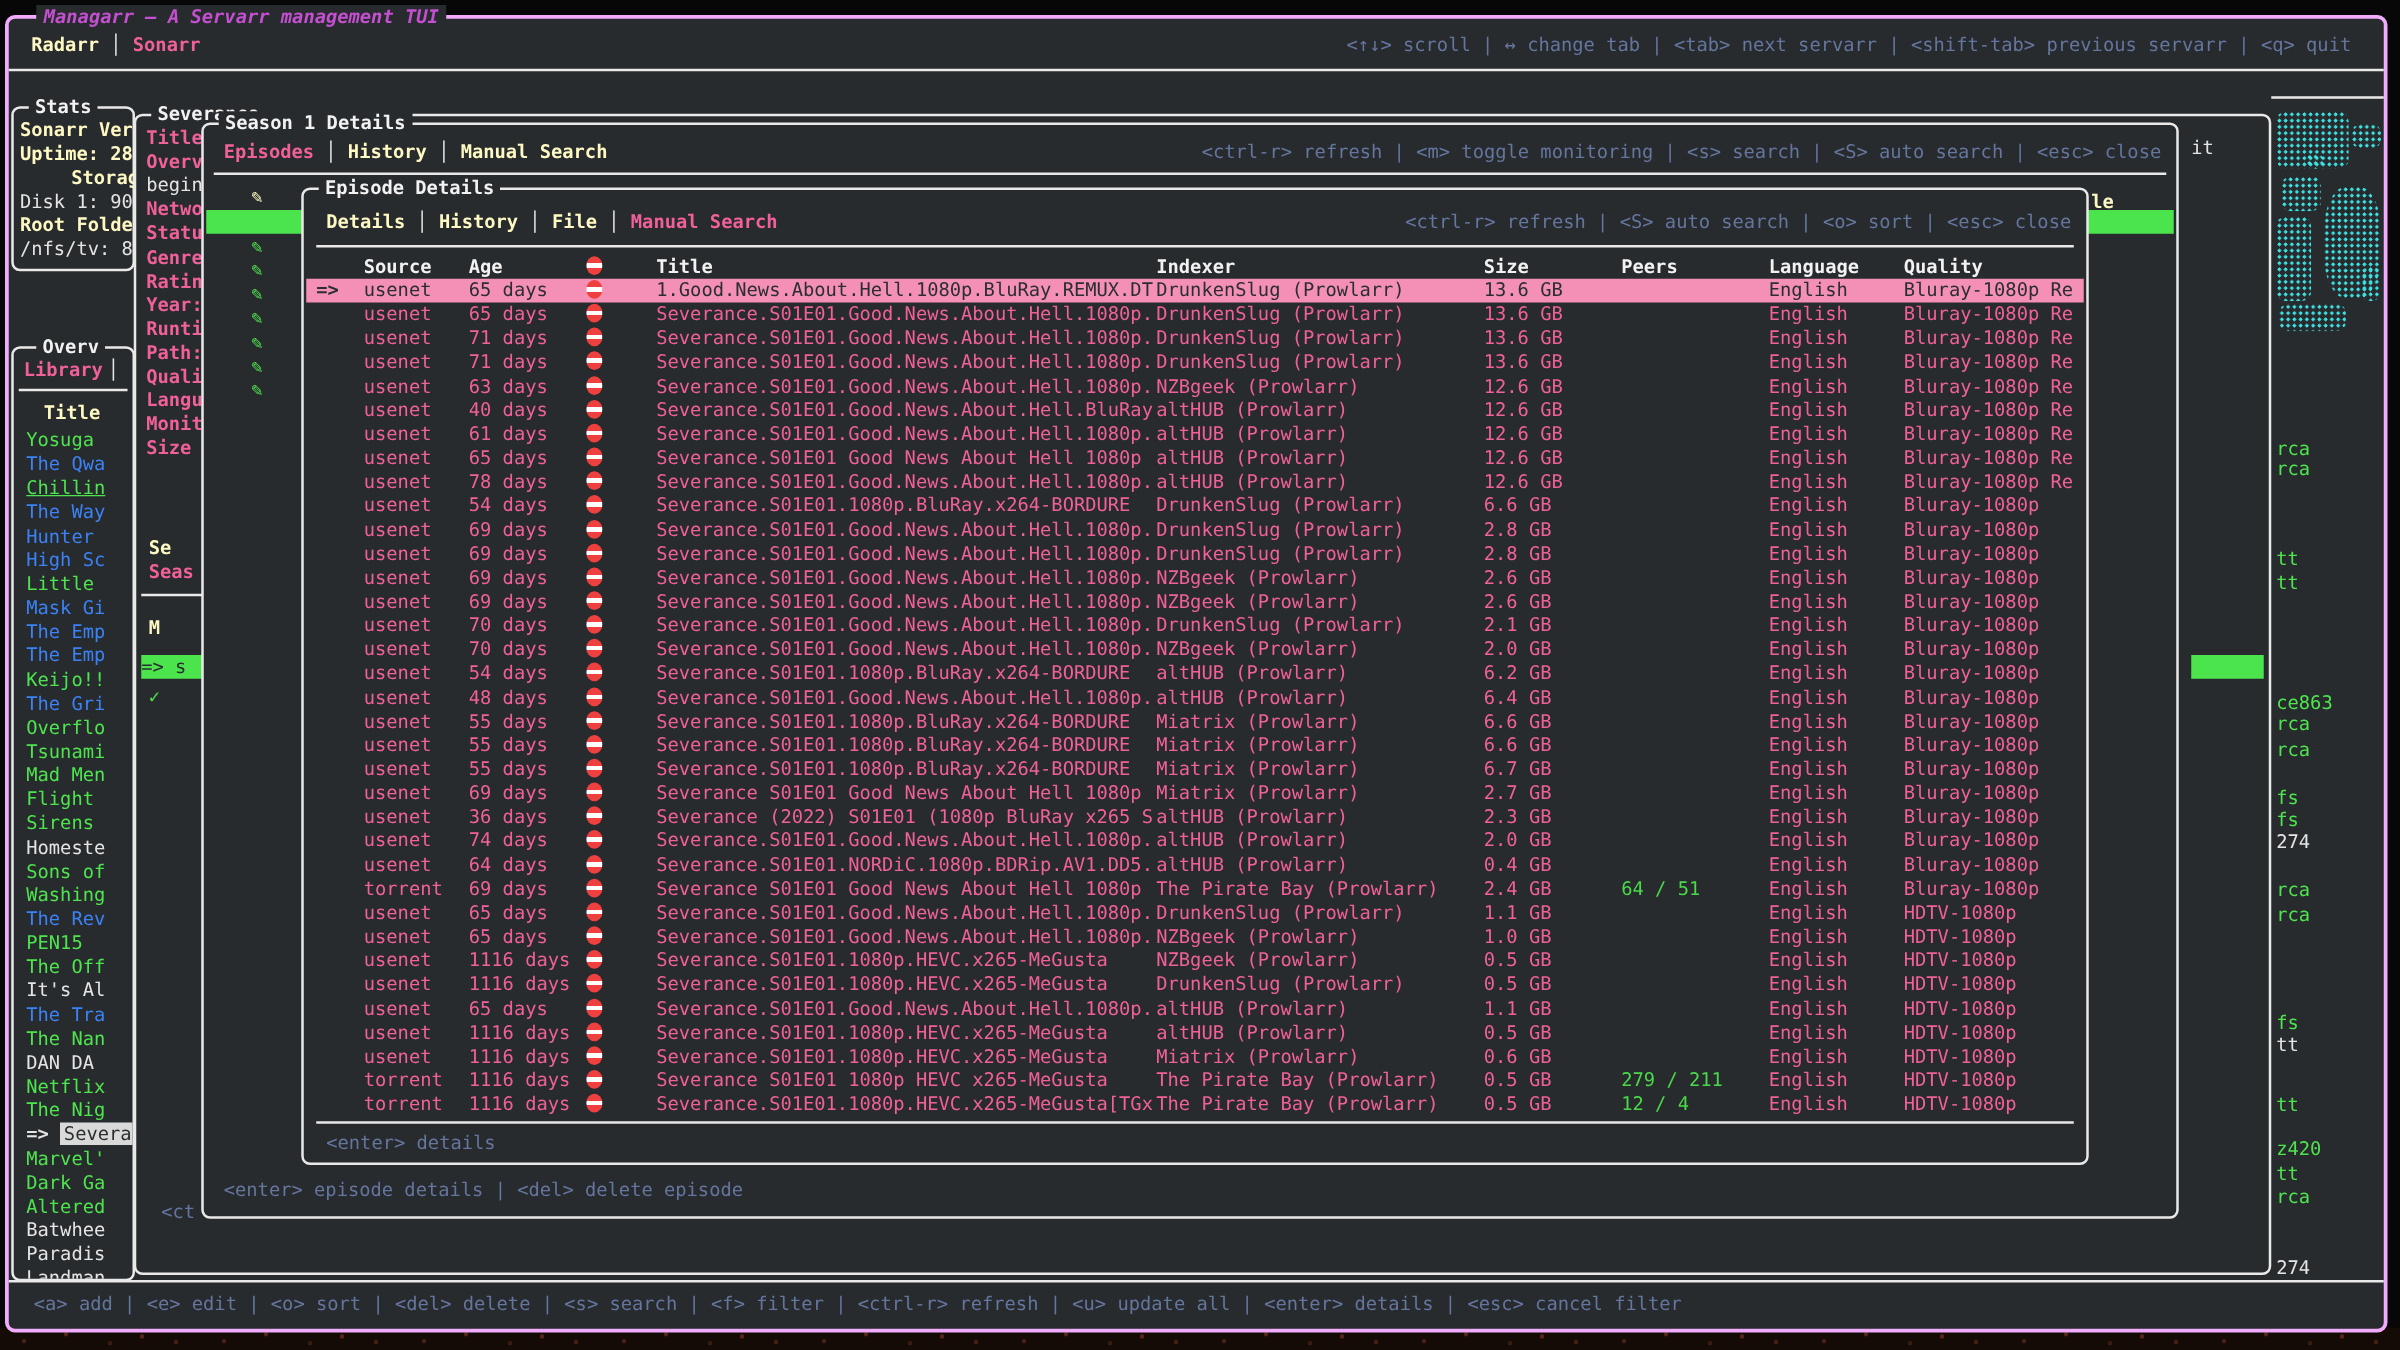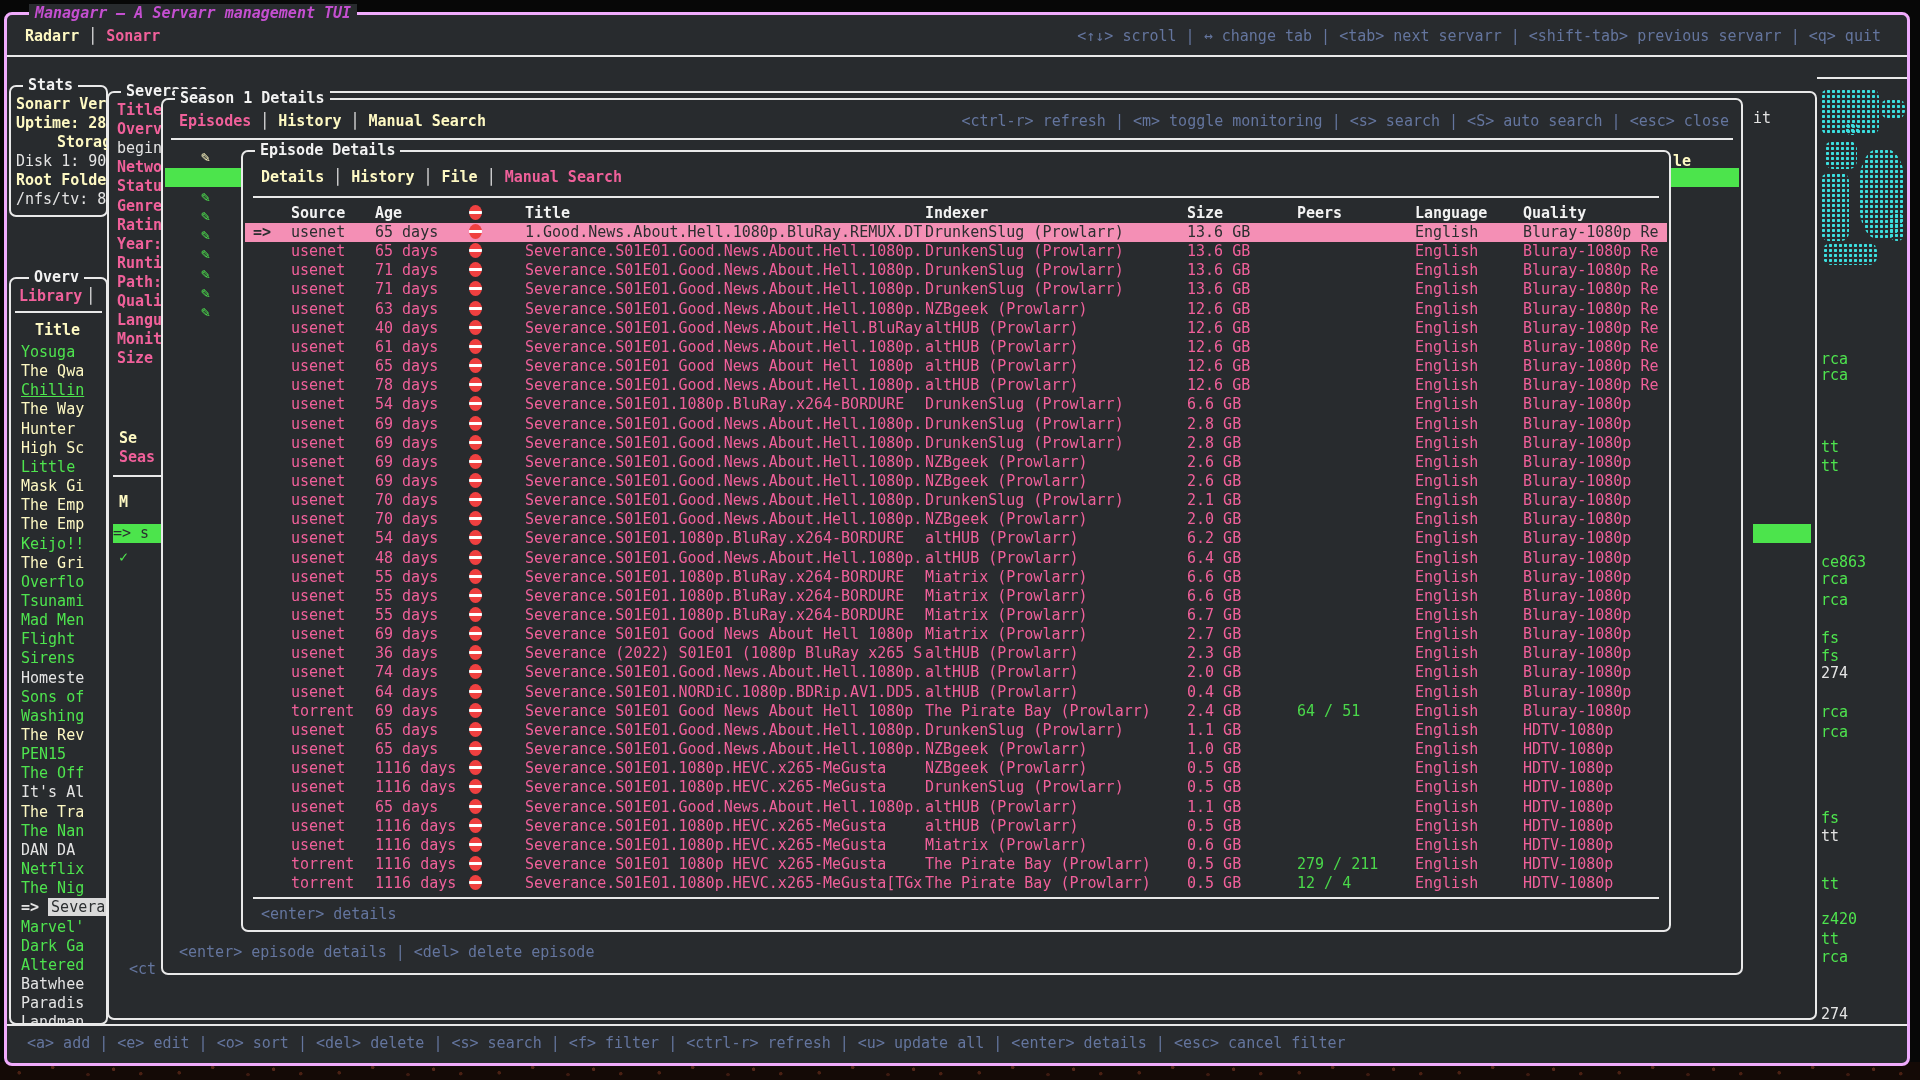--- a/index.html
+++ b/index.html
@@ -7,21 +7,21 @@
   .abs{position:absolute;}
   .bold{font-weight:bold;}
   .italic{font-style:italic;}
   .nowrap{white-space:pre;overflow:hidden;}
   
   .c-white{color:#e4e4e4;}
   .c-bwhite{color:#fef9c3;font-weight:bold;}
   .c-bpink{color:#f0609a;font-weight:bold;}
   .c-magenta{color:#c44fd0;}
   .c-green{color:#4ee44e;}
-  .c-orange{color:#fef9c3;}
+  .c-orange{color:#3b82f6;}
   .c-dark{color:#2b2e30;}
   
   #app{position:absolute;left:4px;top:12px;width:1900px;height:1048px;background:#282b2e;
        border:3px solid #f0abfc;border-radius:8px;}
   .panel{position:absolute;border:2px solid #e9e9e9;border-radius:7px;background:#282b2e;}
   .panel-title{position:absolute;top:-11px;left:12px;background:#282b2e;padding:0 5px;
        color:#f2f2f2;font-weight:bold;white-space:pre;}
   .hline{position:absolute;height:2px;background:#e9e9e9;}
   .tabsep{color:#e4e4e4;padding:0 9px;font-weight:normal;}
   .helptext{color:#64759e;white-space:pre;}
@@ -184,20 +184,21 @@
         <div class="pencil c-green" style="left: 38px; top: 202.9px;">✎</div>
       </div>
     <div class="abs helptext" style="left:16px;top:843px;">&lt;enter&gt; episode details | &lt;del&gt; delete episode</div>
   </div>
 
   <div class="panel" style="left:234px;top:135px;width:1426px;height:778px;z-index:30;">
     <span class="panel-title">Episode Details</span>
     <div class="abs" style="left:18px;top:16px;">
       <span class="c-bwhite">Details</span><span class="tabsep">│</span><span class="c-bwhite">History</span><span class="tabsep">│</span><span class="c-bwhite">File</span><span class="tabsep">│</span><span class="c-bpink">Manual Search</span>
     </div>
+    <div class="abs helptext" style="right:12px;top:16px;">&lt;ctrl-r&gt; refresh | &lt;S&gt; auto search | &lt;o&gt; sort | &lt;esc&gt; close</div>
     <div class="hline" style="left:10px;right:10px;top:44px;"></div>
 
     <div class="rel-row hdr" style="top:52px;">
       <span class="col-source">Source</span>
       <span class="col-age">Age</span>
       <span class="col-reject"><i class="reject-ico"></i></span>
       <span class="col-title">Title</span>
       <span class="col-indexer">Indexer</span>
       <span class="col-size">Size</span>
       <span class="col-peers" style="color:#f2f2f2;">Peers</span>

